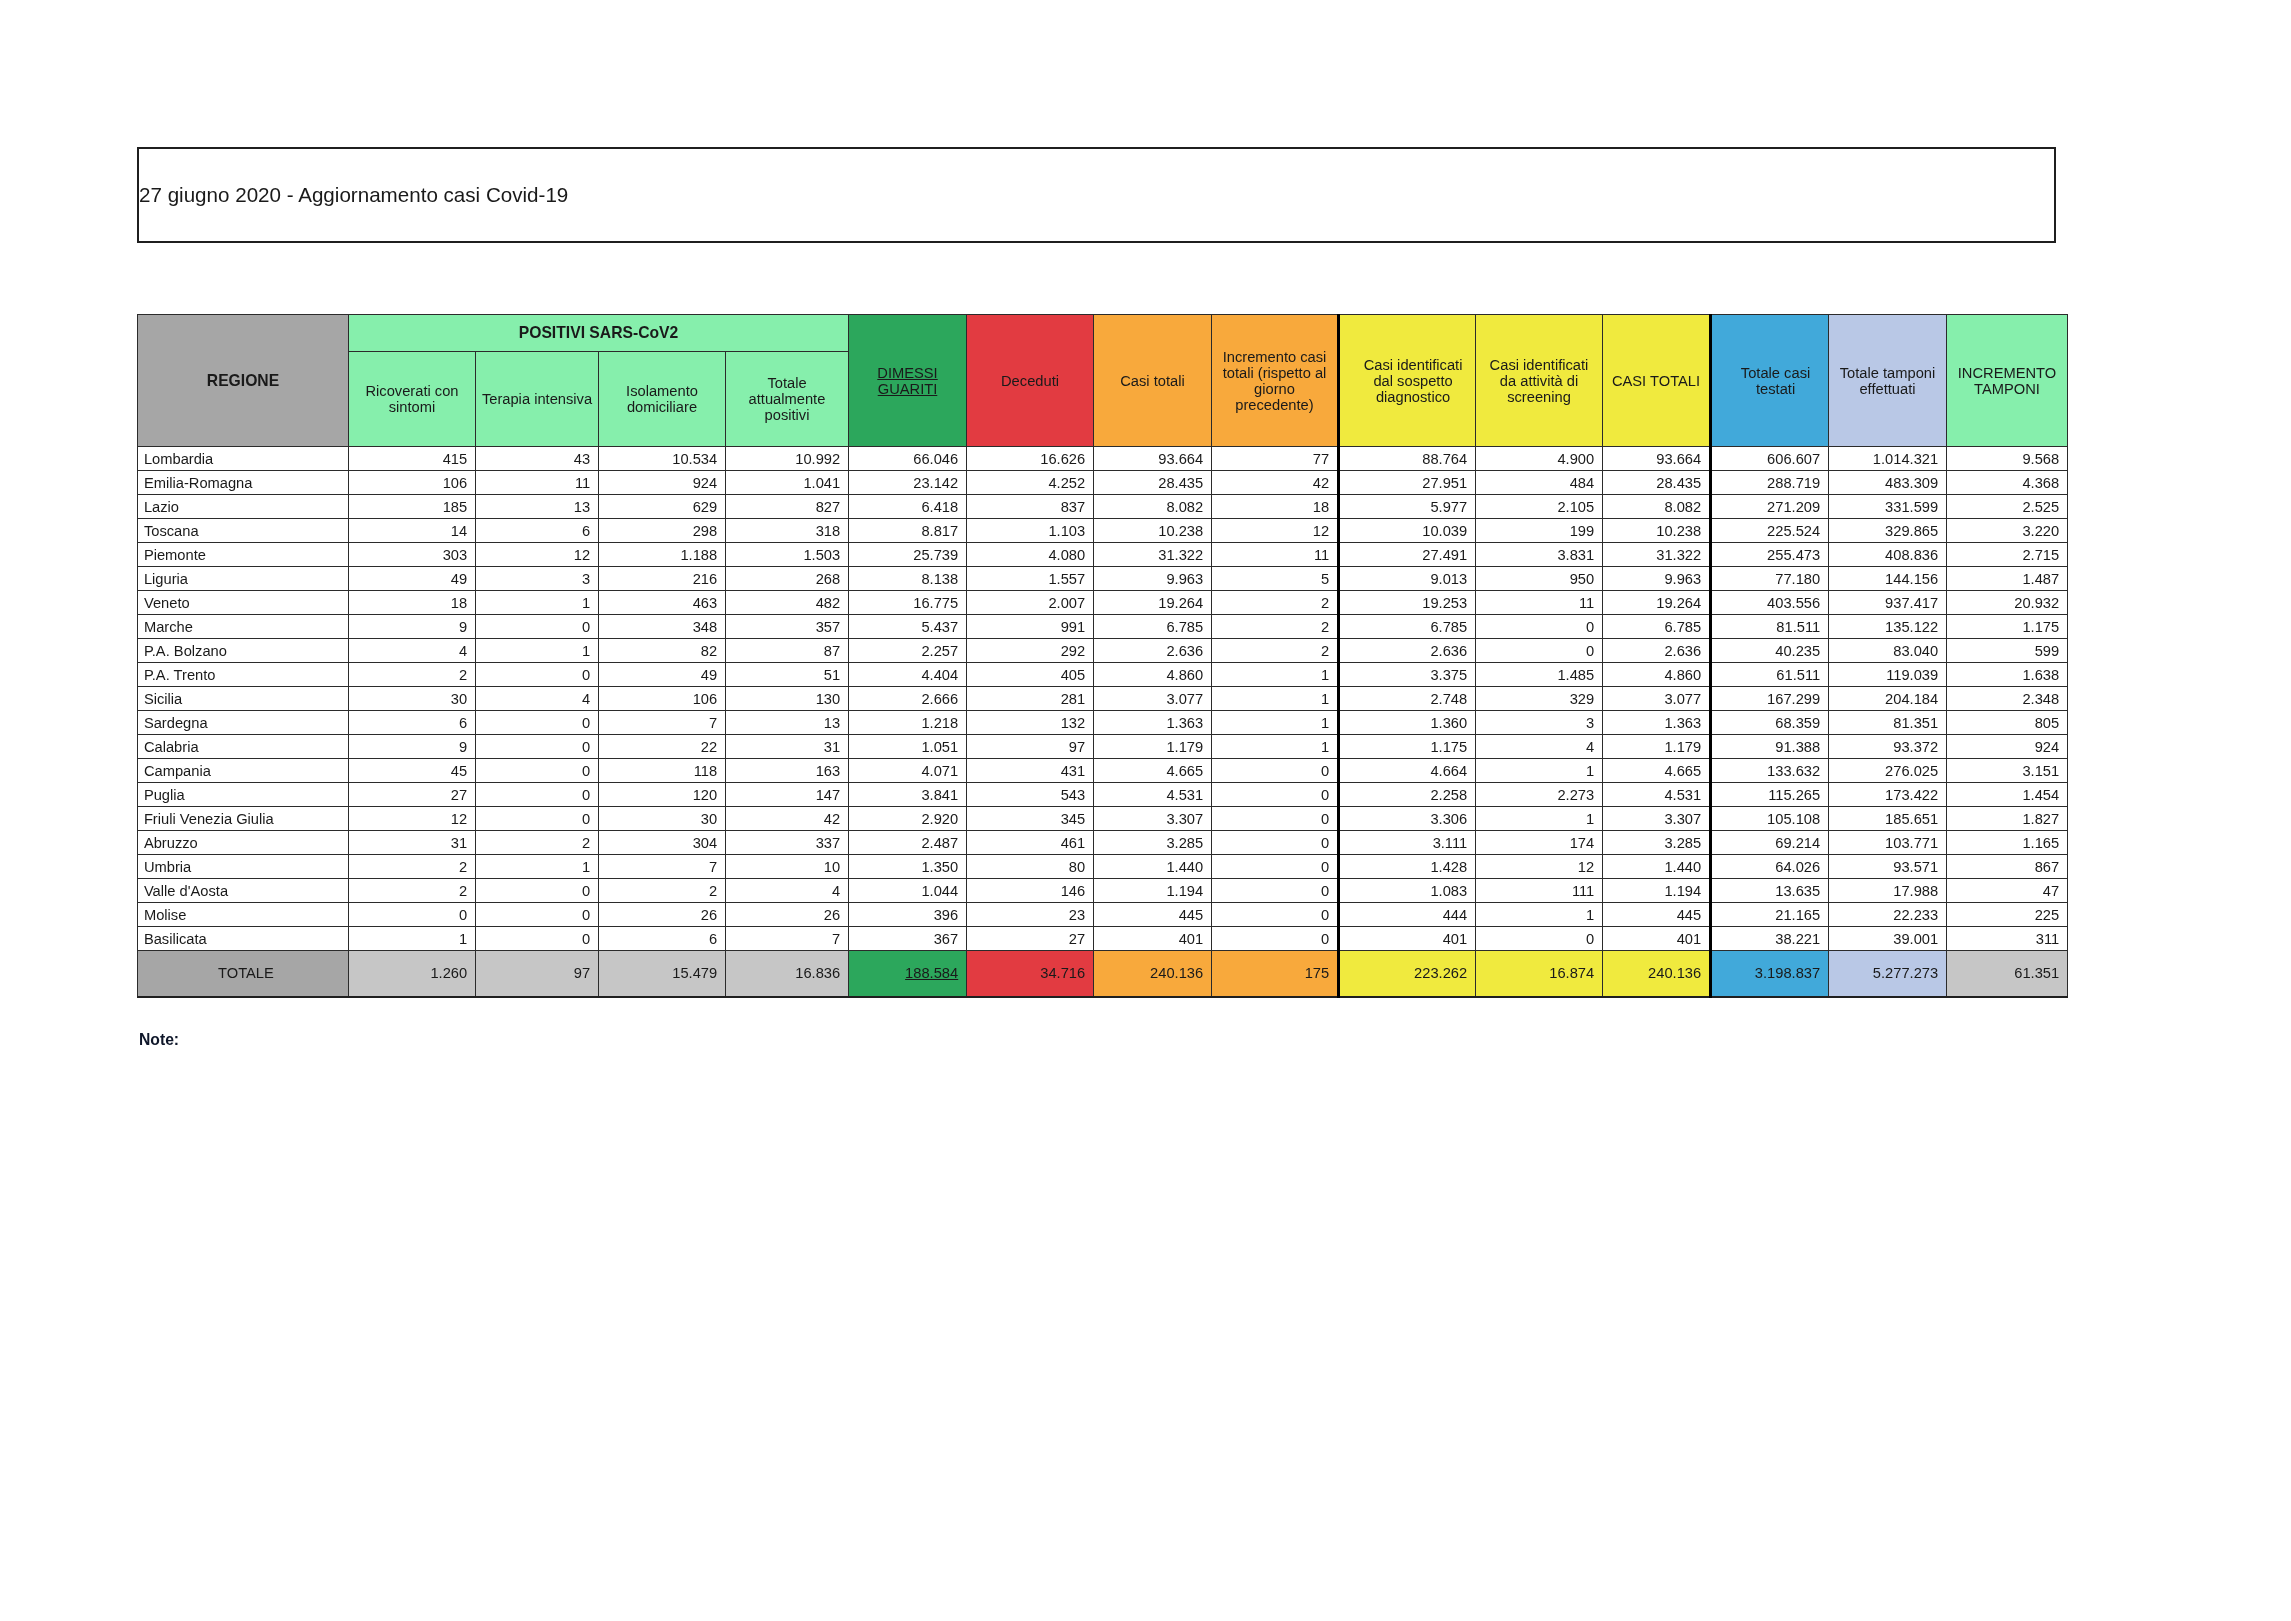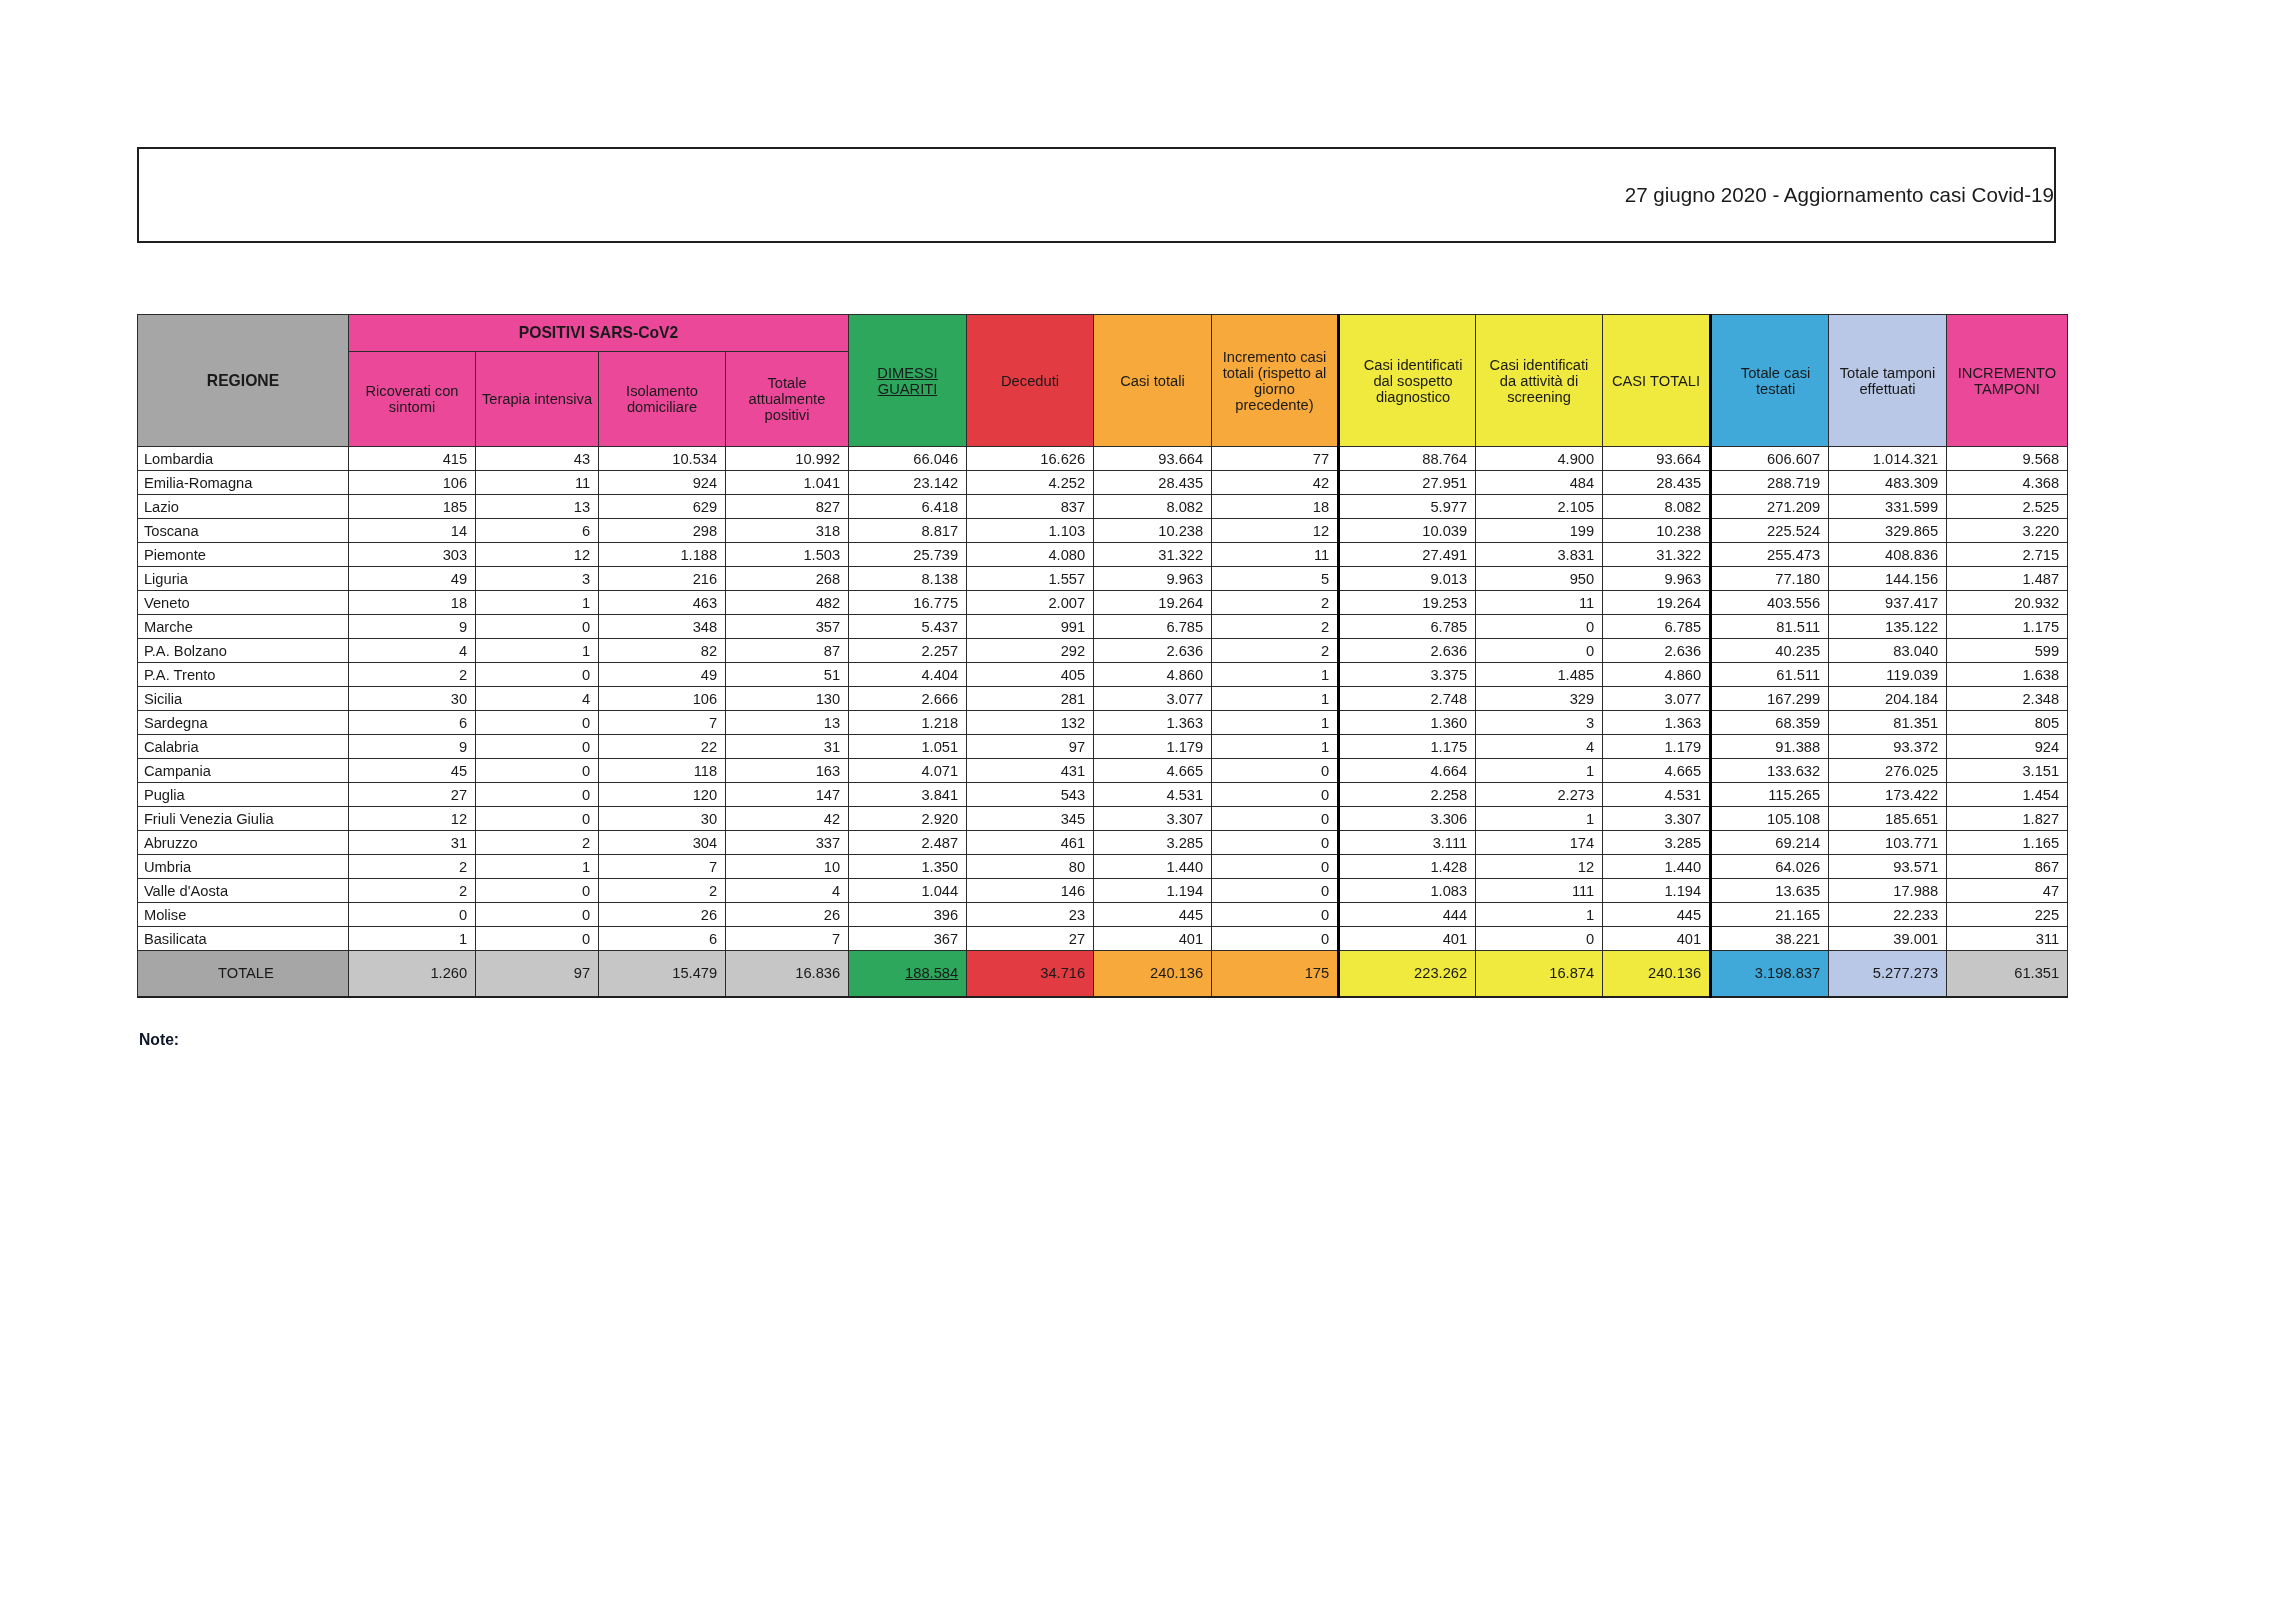--- a/index.html
+++ b/index.html
@@ -11,21 +11,21 @@
     background: #ffffff;
     overflow: hidden;
   }
   .title-box {
     position: absolute;
     left: 137px; top: 147px;
     width: 1919px; height: 96px;
     border: 2px solid #1f1f1f;
     display: flex; flex-direction: column;
     justify-content: space-evenly;
-    align-items: flex-end;
+    align-items: flex-start;
     text-align: center;
   }
   .title-box div { font-size: 20.6px; color: #1a1a1a; }
   table.report {
     position: absolute;
     left: 137px; top: 314px;
     border-collapse: collapse;
     table-layout: fixed;
     width: 1929px;
     font-size: 14.7px;
@@ -39,21 +39,21 @@
   tr.h1 { height: 37px; }
   tr.h2 { height: 95px; }
   th.bold { font-weight: bold; font-size: 15.7px; }
   tbody tr.data-row { height: 24px; background: #ffffff; }
   tbody td.region { text-align: left; padding-left: 5.9px; margin-left: 31px; }
   tbody td.num { text-align: right; padding-right: 7.8px; }
   tr.total-row { height: 46px; }
   tr.total-row td { border-bottom: 2px solid #1f1f1f; }
   tr.total-row td.region { text-align: center; font-weight: normal; }
   .c-gray   { background: #a6a6a6; }
-  .c-lt     { background: #ec4899; }
+  .c-lt     { background: #86efac; }
   .c-lt2    { background: #c6c6c6; }
   .c-green  { background: #2ca75c; text-decoration: underline; }
   .c-red    { background: #e23b41; }
   .c-orange { background: #f8a93c; }
   .c-yellow { background: #f0ea3e; }
   .c-blue   { background: #41a9da; }
   .c-lav    { background: #b9c8e6; }
   .thick-left { border-left: 3.9px solid #000000 !important; padding-left: 15px; }
   .note {
     position: absolute;

